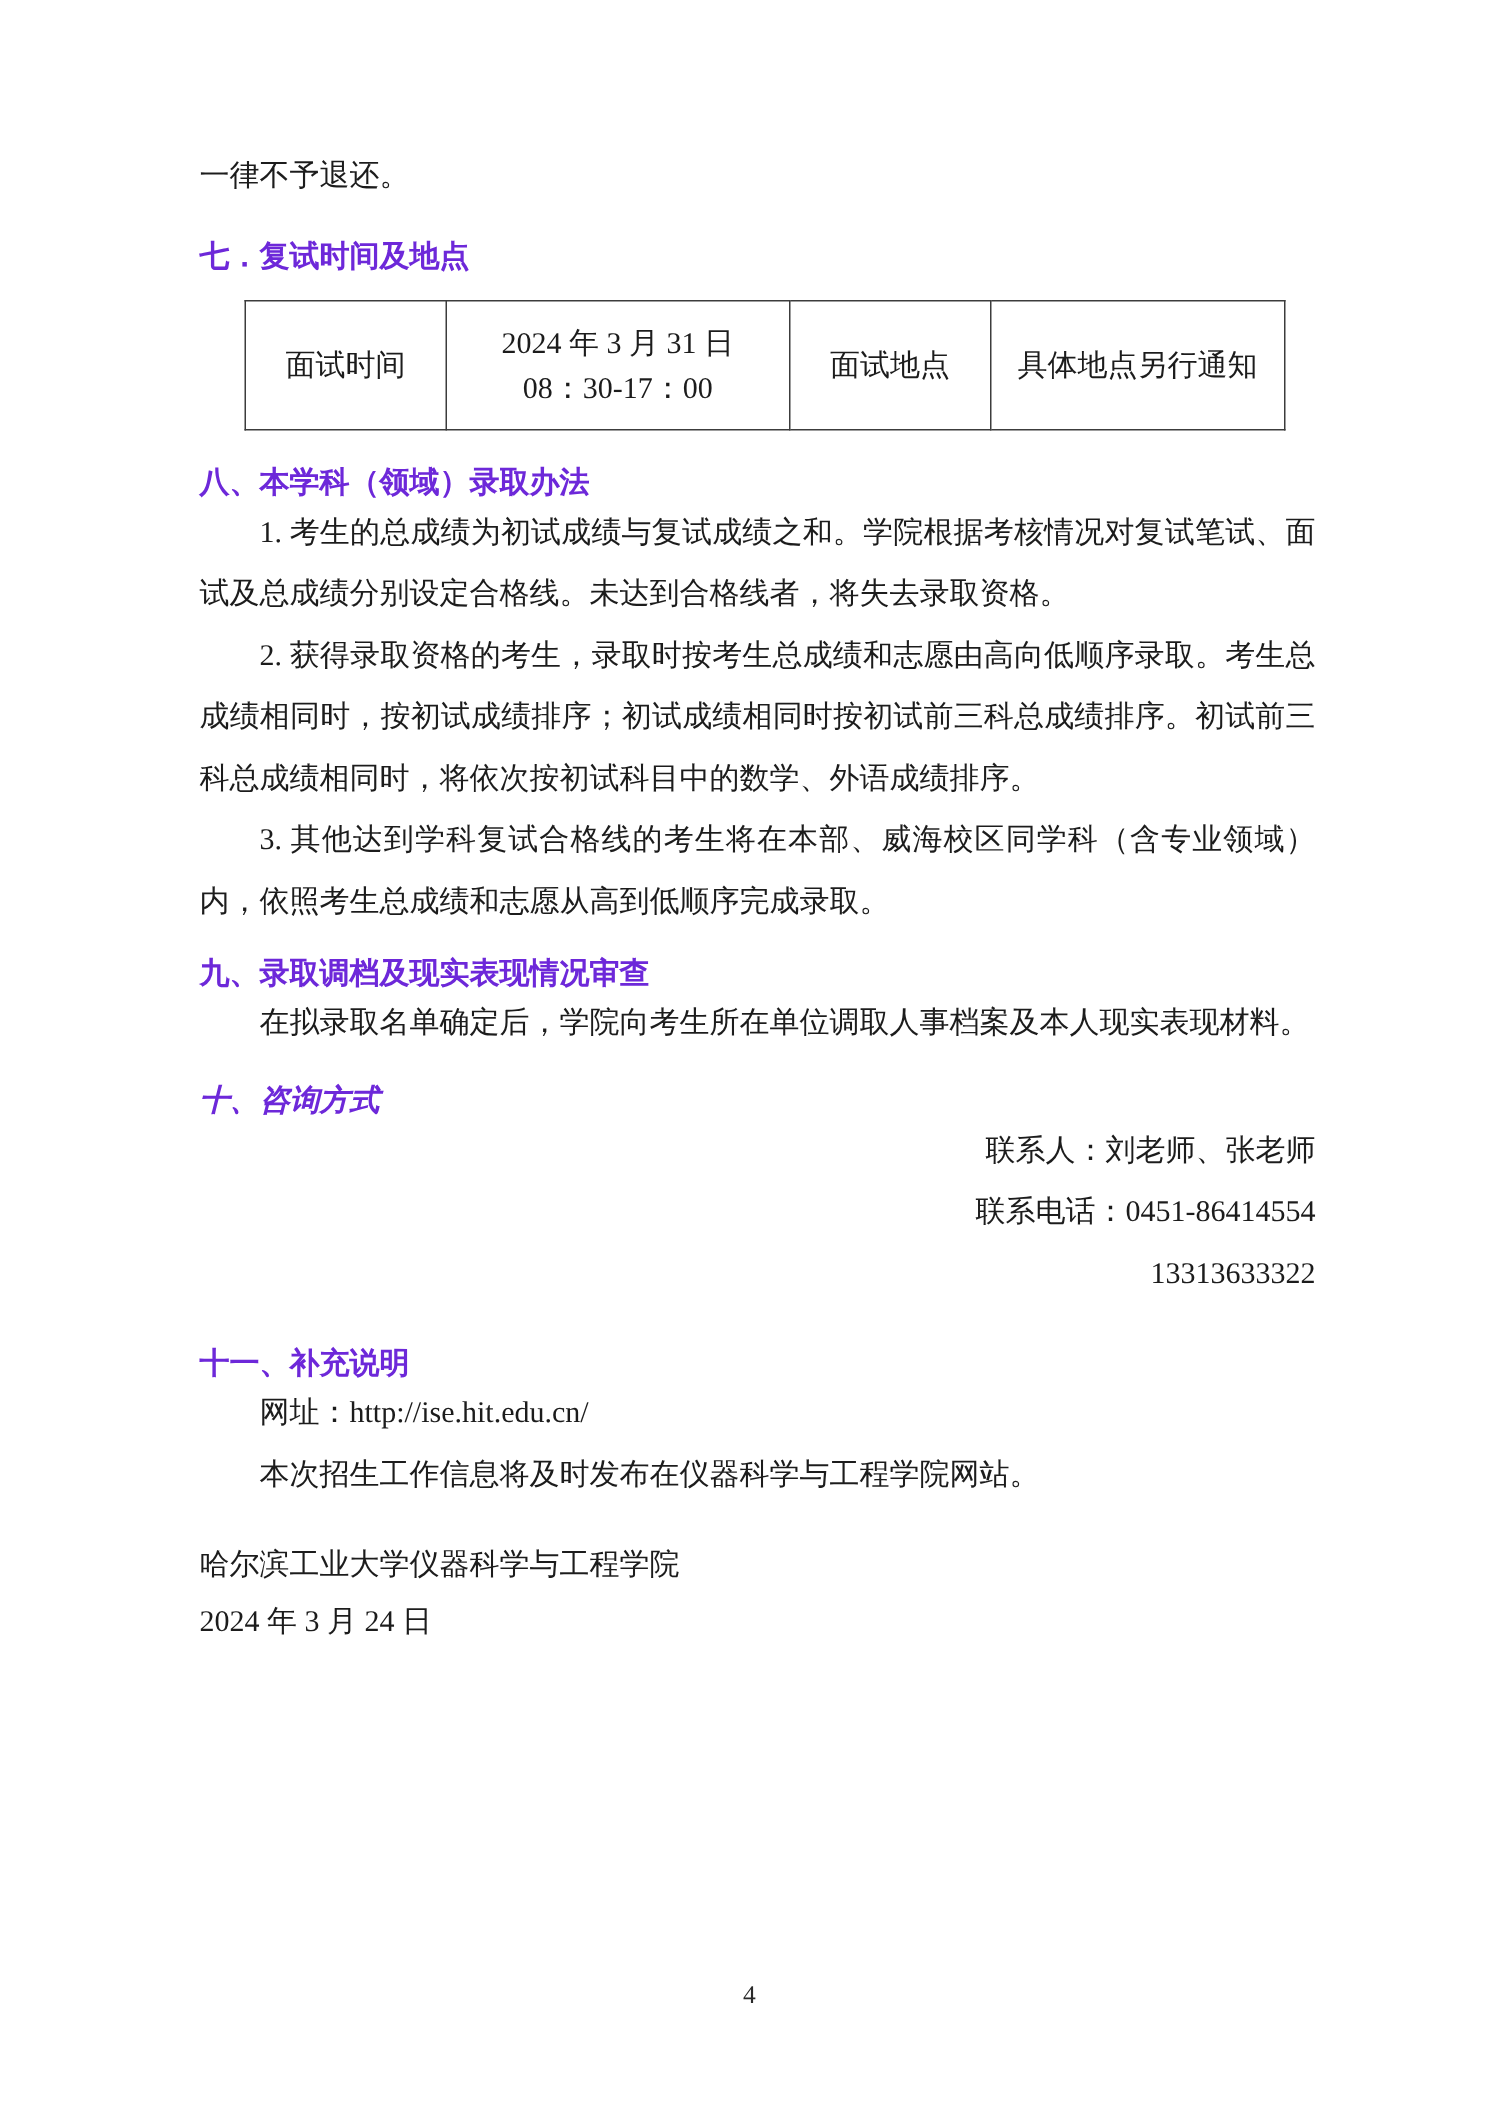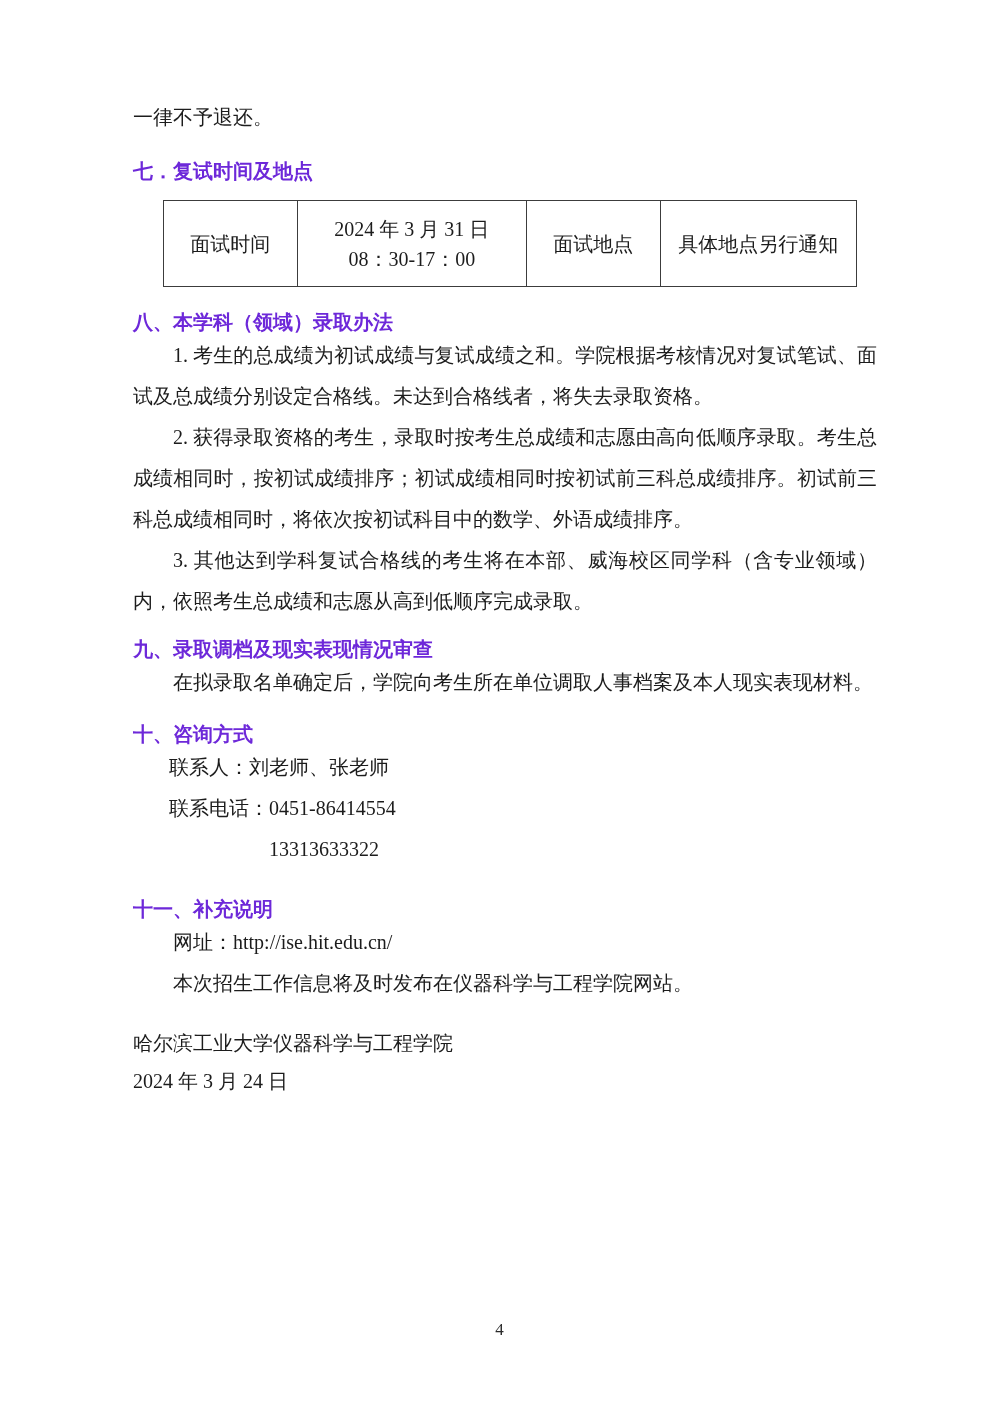--- a/index.html
+++ b/index.html
@@ -28,21 +28,21 @@
     font-family: "Liberation Sans", "DejaVu Sans", sans-serif;
     font-weight: bold;
     font-size: 20px;
     line-height: 26px;
     margin: 0;
     color: #6d28d9;
   }
   .h7  { margin-top: 28px; }
   .h8  { margin-top: 22px; }
   .h9  { margin-top: 14px; }
-  .h10 { margin-top: 18px; }
+  .h10 { margin-top: 18px; font-style: italic; }
   .h11 { margin-top: 26px; }
 
   table.review-table {
     border-collapse: collapse;
     margin: 16px 0 0 30px;
     width: 694px;
     table-layout: fixed;
   }
   table.review-table td {
     border: 1.5px solid #3c3c3c;
@@ -60,20 +60,21 @@
   .para {
     line-height: 41px;
     margin: 0;
     text-align: justify;
     text-indent: 2em;
   }
   .contact-line {
     line-height: 41px;
     margin: 0;
     padding-left: 36px;
+    text-align: right;
   }
   .contact-line.phone2 {
     padding-left: 136px;
   }
   .first-after-heading { margin-top: 0; }
 
   .signature {
     margin-top: 20px;
     text-align: left;
   }

